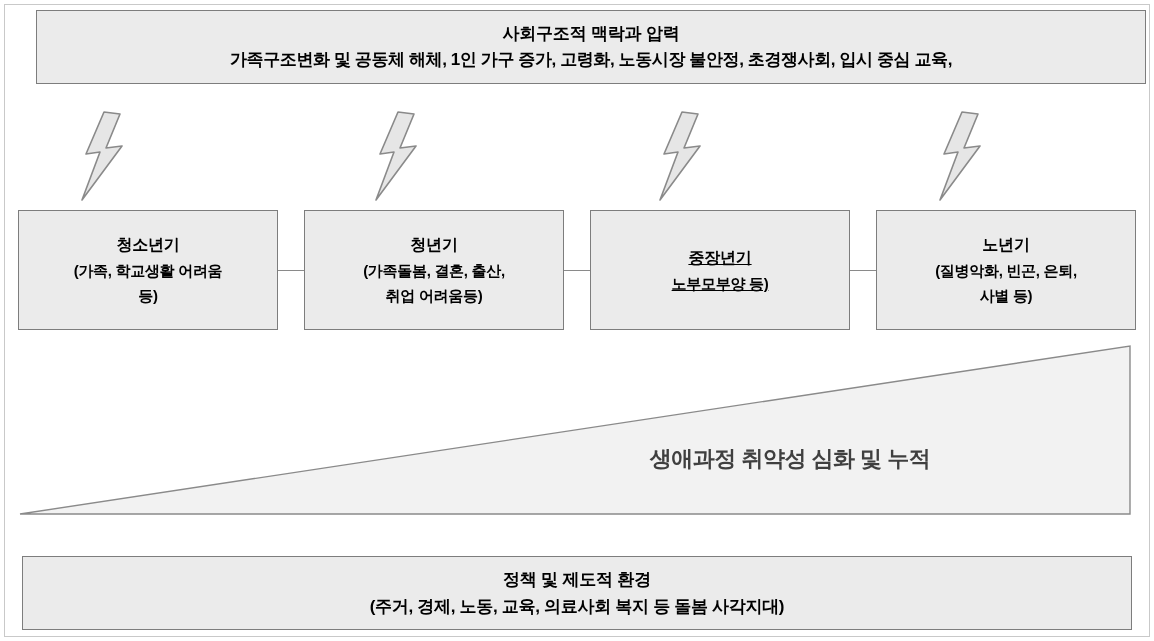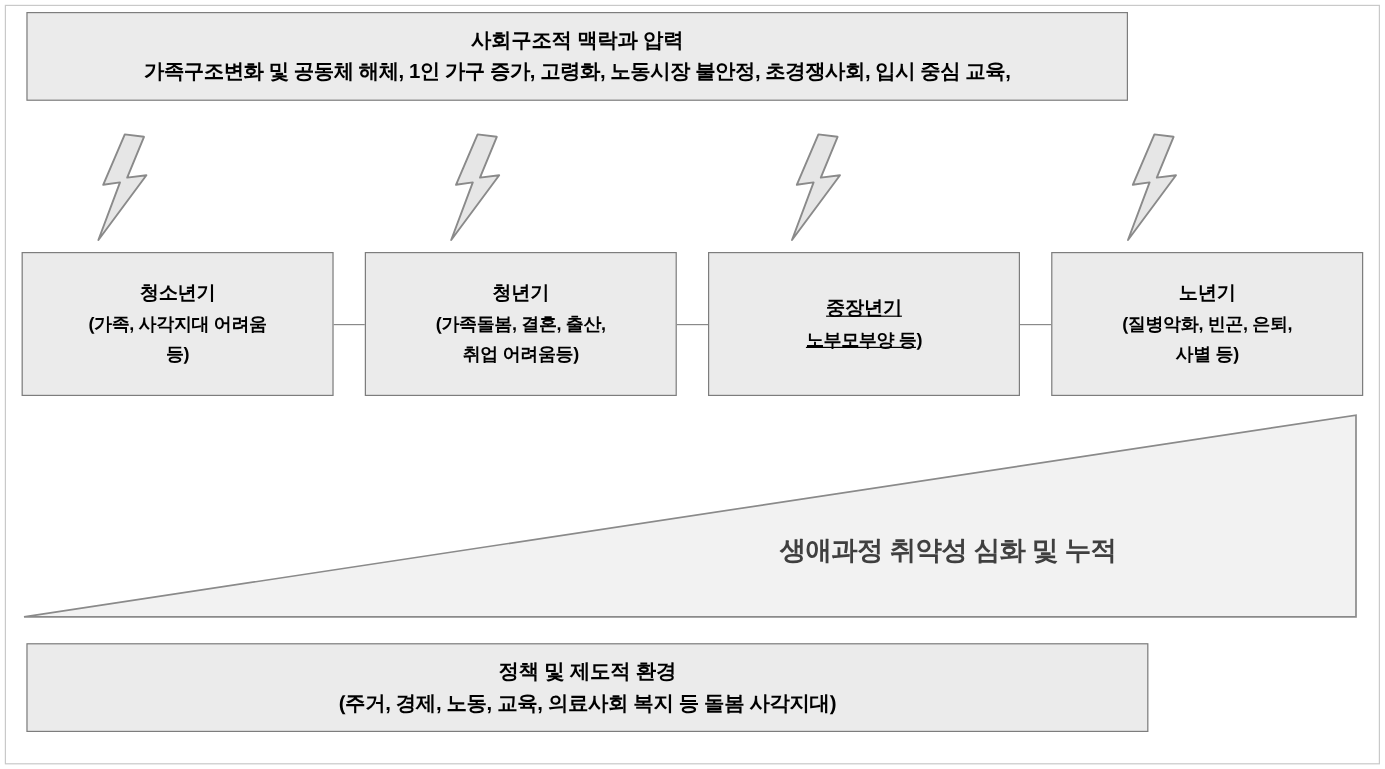--- a/index.html
+++ b/index.html
@@ -32,23 +32,23 @@
     background: #ebebeb;
     border: 1px solid #7d7d7d;
     display: flex;
     flex-direction: column;
     align-items: center;
     justify-content: center;
     text-align: center;
     color: #000000;
   }
   .banner {
-    left: 22px;
+    left: 36px;
     top: 10px;
-    width: 918px;
+    width: 1110px;
     height: 74px;
     padding: 4px 10px;
   }
   .banner .line1 {
     font-size: 17px;
     font-weight: bold;
     line-height: 26px;
     letter-spacing: -0.2px;
   }
   .banner .line2 {
@@ -114,22 +114,22 @@
     width: 380px;
     text-align: center;
     font-size: 22px;
     font-weight: bold;
     color: #3f3f3f;
     letter-spacing: -0.5px;
   }
 
   .footer {
     left: 22px;
-    top: 536px;
-    width: 935px;
+    top: 556px;
+    width: 1110px;
     height: 74px;
     padding: 4px 10px;
   }
   .footer .line1 {
     font-size: 17px;
     font-weight: bold;
     line-height: 27px;
     letter-spacing: -0.2px;
   }
   .footer .line2 {
@@ -167,21 +167,21 @@
     </svg>
   </div>
   <div class="bolt" id="bolt-3">
     <svg viewBox="0 0 58 92" width="58" height="92" aria-hidden="true">
       <polygon points="28,2 10,44 24,42 6,90 46,36 30,38 44,4" fill="#e6e6e6" stroke="#8a8a8a" stroke-width="1.6" stroke-linejoin="round"></polygon>
     </svg>
   </div>
 
   <div class="box stage" id="stage-0">
     <div class="title">청소년기</div>
-    <div class="sub">(가족, 사각지대 어려움</div>
+    <div class="sub">(가족, 학교생활 어려움</div>
     <div class="sub">등)</div>
   </div>
 
   <div class="box stage" id="stage-1">
     <div class="title">청년기</div>
     <div class="sub">(가족돌봄, 결혼, 출산,</div>
     <div class="sub">취업 어려움등)</div>
   </div>
 
   <div class="box stage" id="stage-2">

